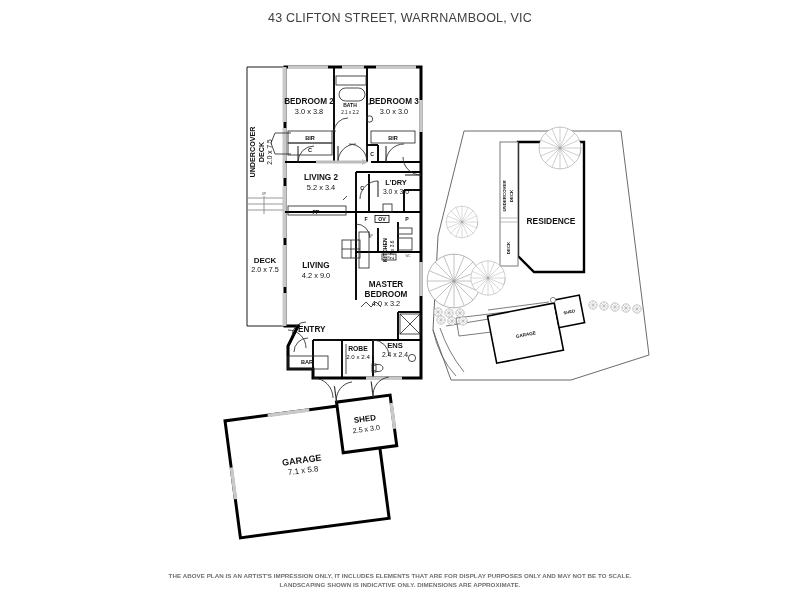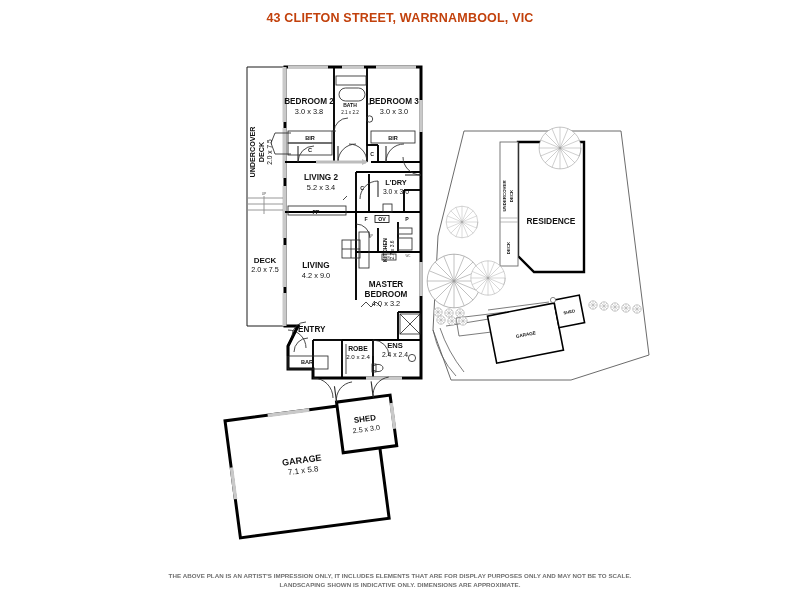--- a/index.html
+++ b/index.html
@@ -3,21 +3,21 @@
 <meta charset="utf-8">
 <style>
   html,body{margin:0;padding:0;}
   body{
     width:800px;height:600px;background:#ffffff;
     font-family:"Liberation Sans", sans-serif;
     overflow:hidden;position:relative;
   }
   #plan-title{
     position:absolute;top:11px;left:0;width:800px;text-align:center;
-    font-size:12.5px;font-weight:bold;letter-spacing:.2px;color:#c2410c;
+    font-size:12.5px;font-weight:normal;letter-spacing:.2px;color:#404040;
   }
   #canvas-wrap{position:absolute;top:0;left:0;width:800px;height:600px;padding-left:26px;}
   svg{display:block;}
   .footer-line{
     position:absolute;left:0;width:800px;text-align:center;
     font-size:6.2px;color:#6f6f6f;letter-spacing:.05px;font-weight:bold;
   }
   #footer1{top:572px;}
   #footer2{top:581px;}
 </style>

